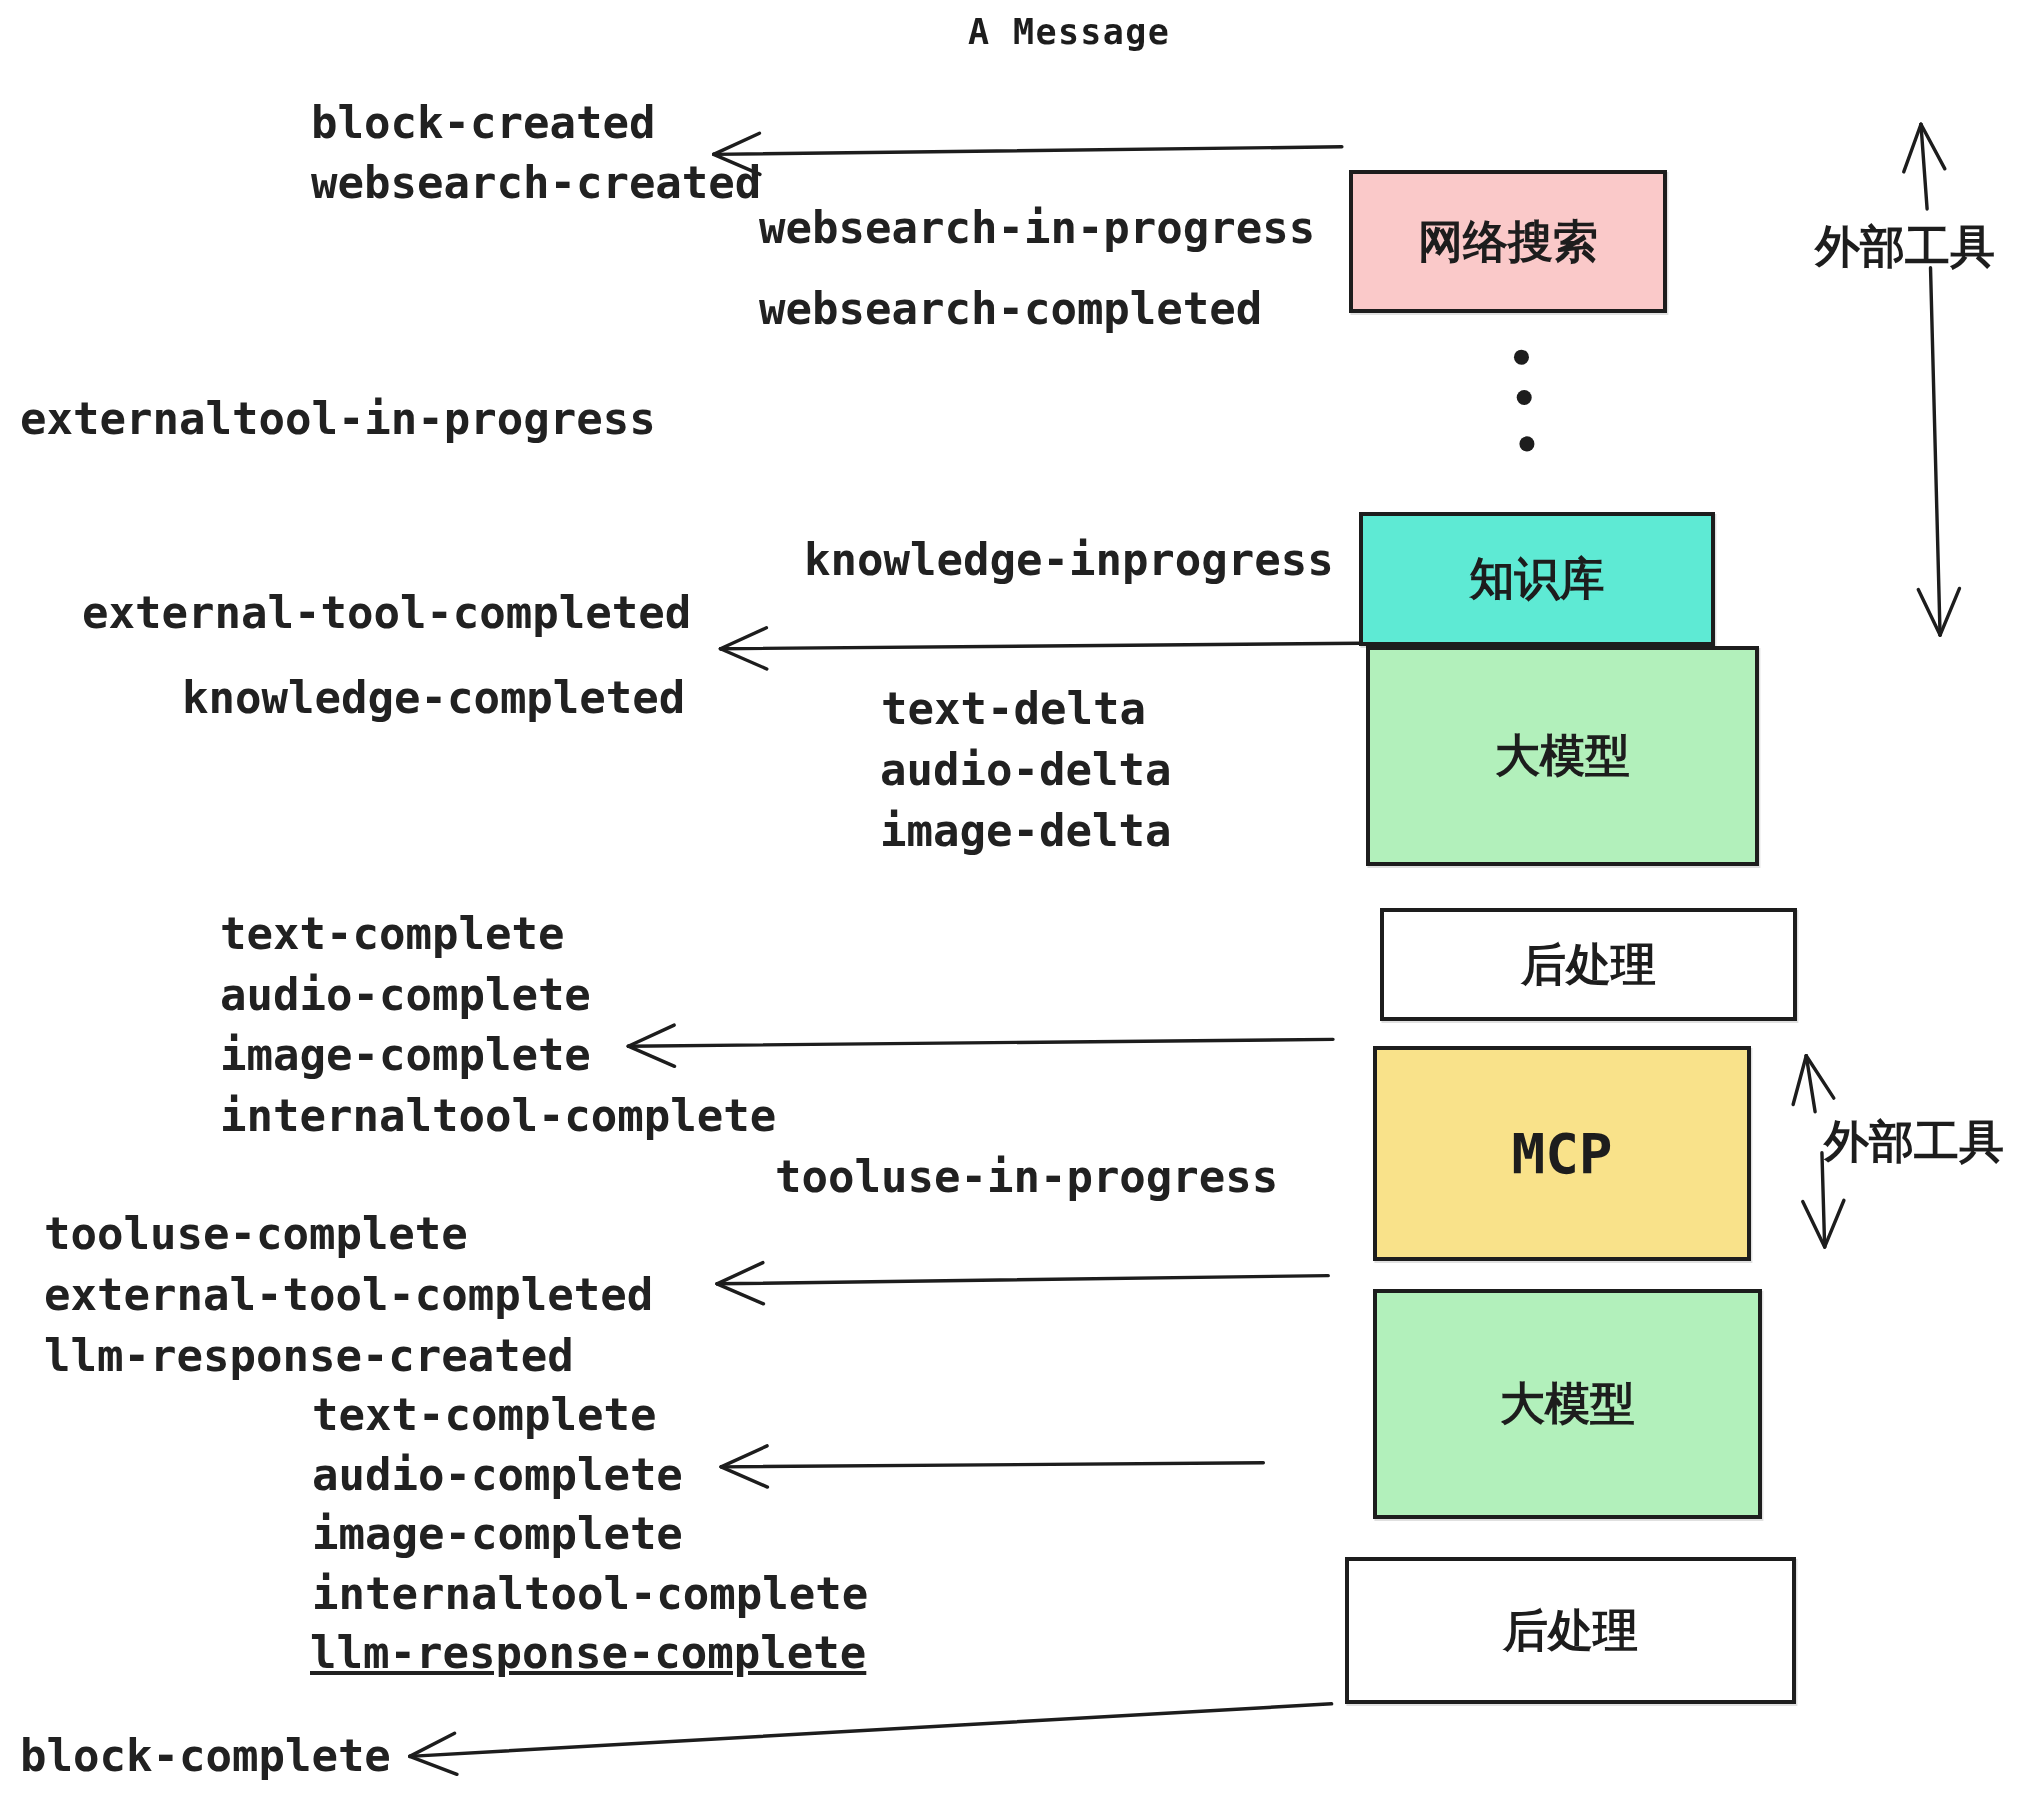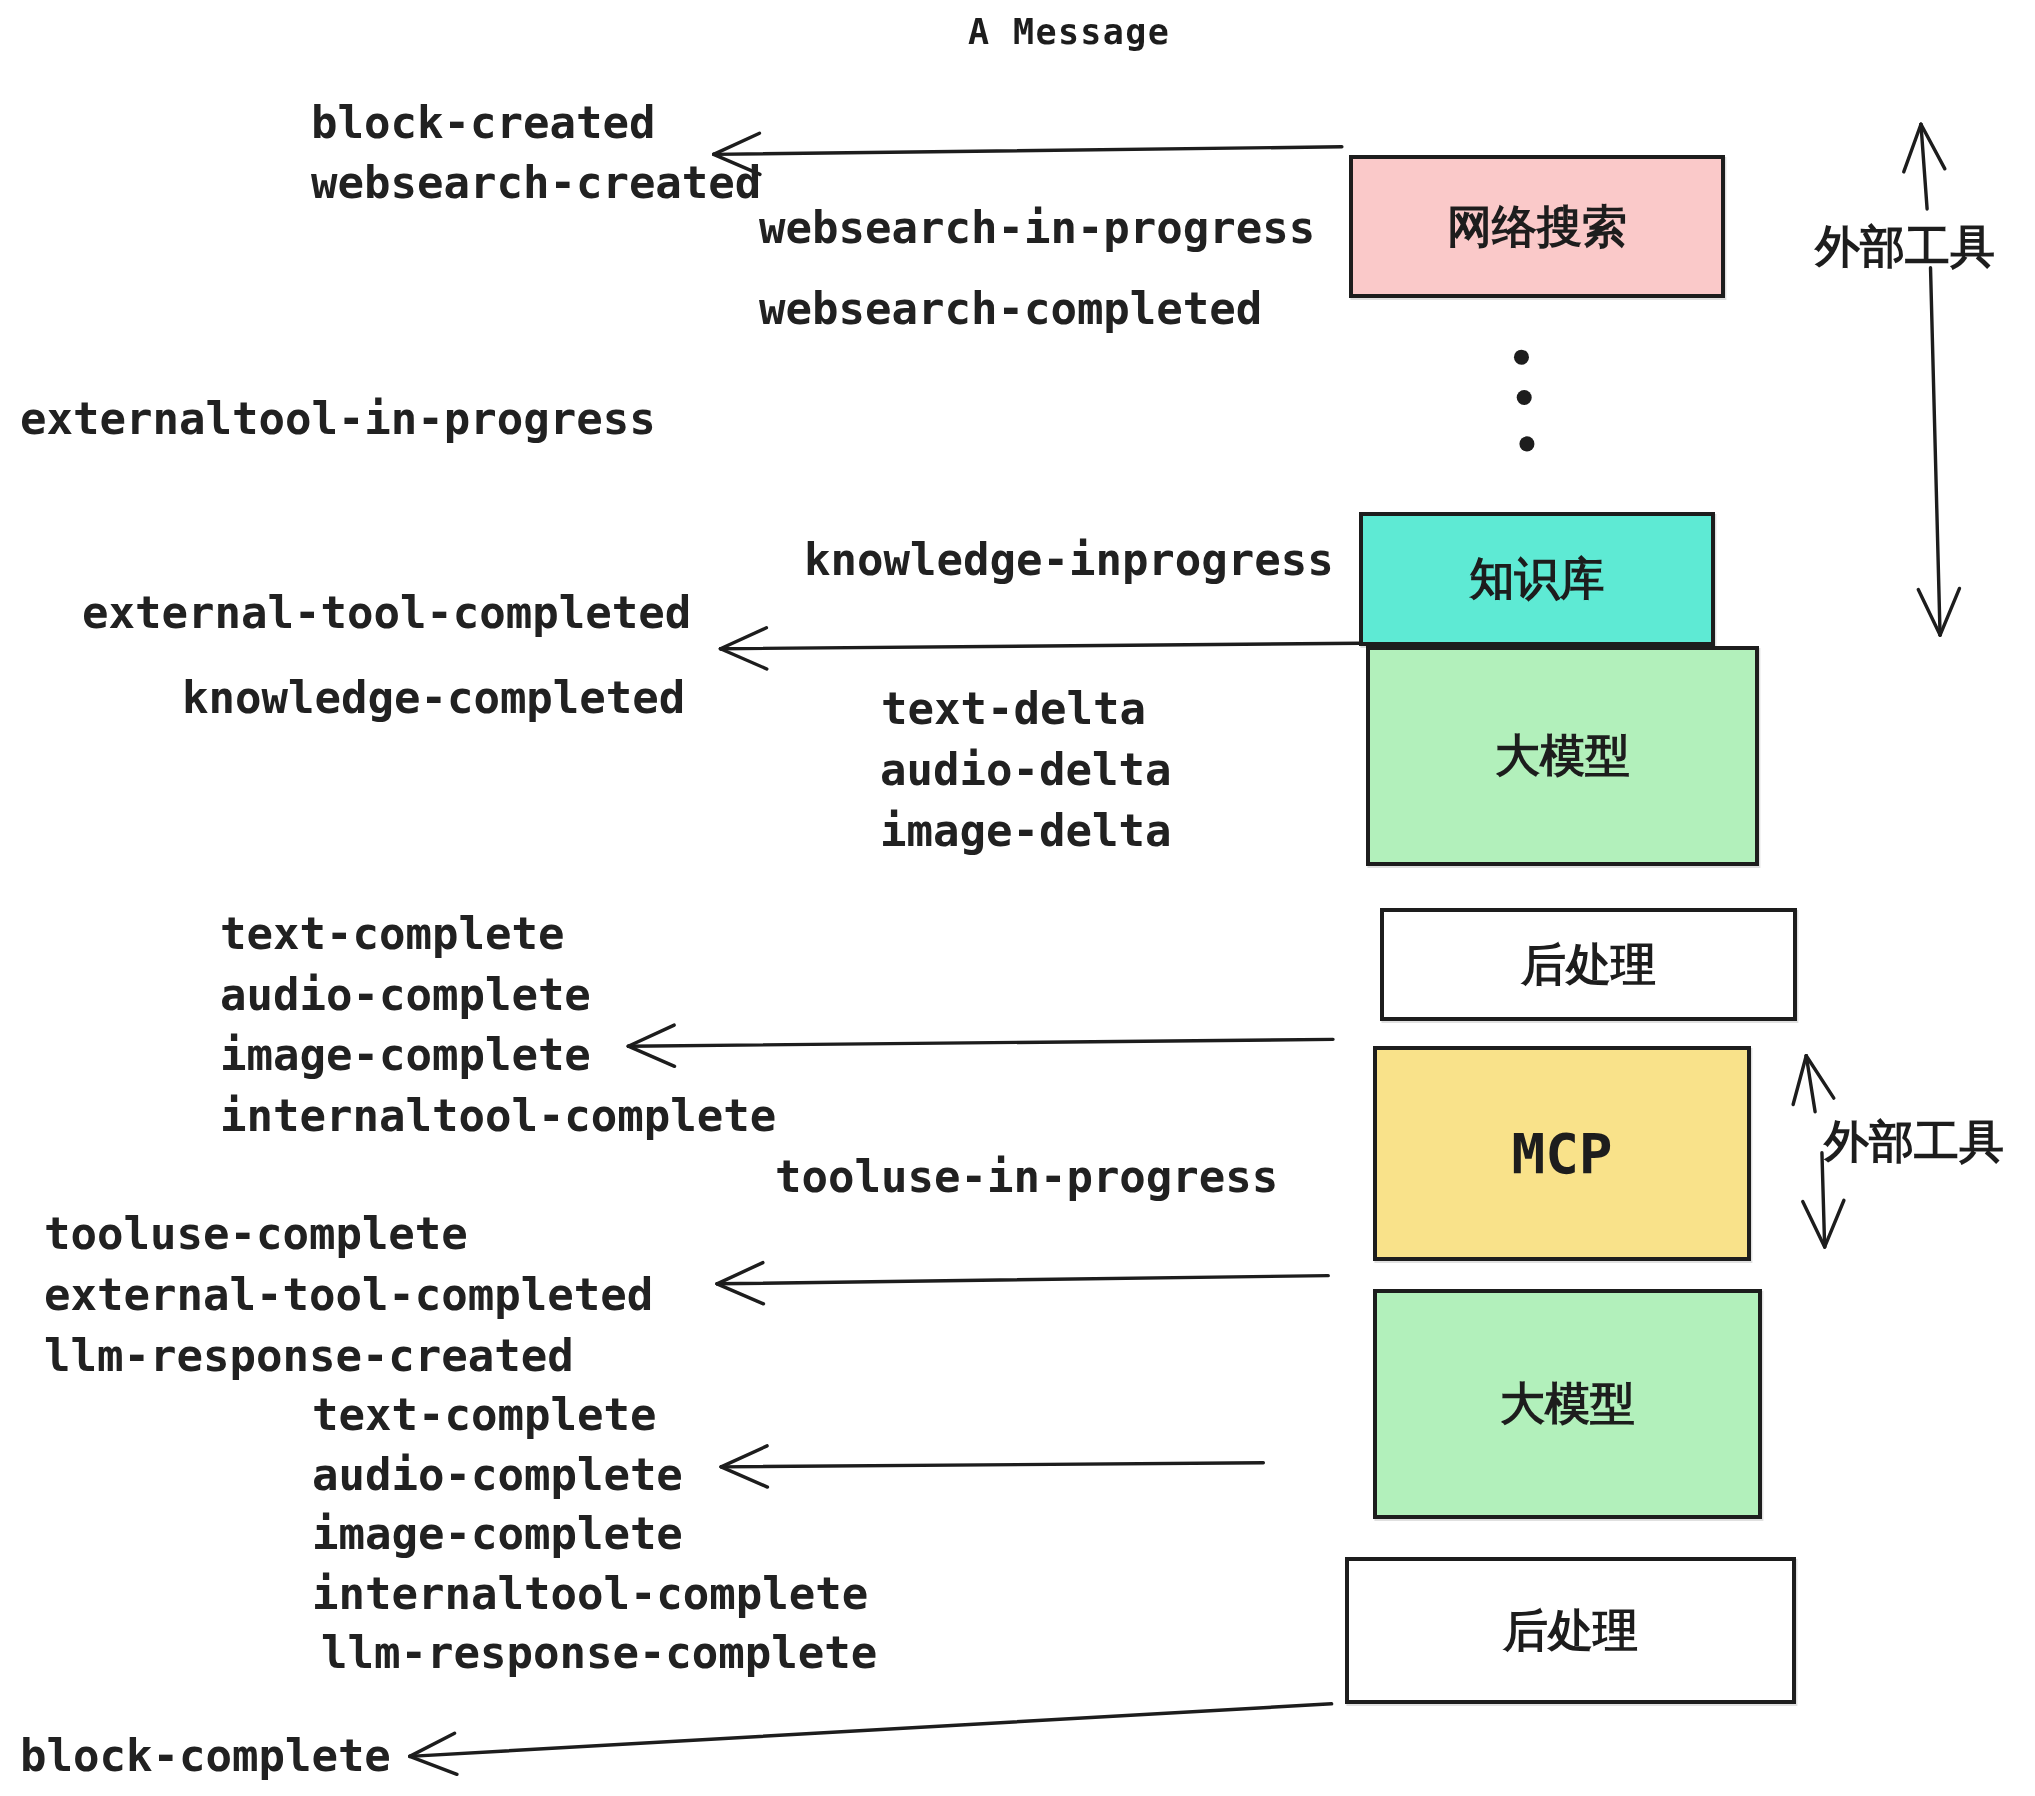--- a/index.html
+++ b/index.html
@@ -143,25 +143,25 @@
       <div class="event" style="left: 220px; top: 1031px;">image-complete</div>
       <div class="event" style="left: 220px; top: 1092px;">internaltool-complete</div>
       <div class="event" style="left: 775px; top: 1153px;">tooluse-in-progress</div>
       <div class="event" style="left: 44px; top: 1210px;">tooluse-complete</div>
       <div class="event" style="left: 44px; top: 1271px;">external-tool-completed</div>
       <div class="event" style="left: 44px; top: 1332px;">llm-response-created</div>
       <div class="event" style="left: 312px; top: 1391px;">text-complete</div>
       <div class="event" style="left: 312px; top: 1451px;">audio-complete</div>
       <div class="event" style="left: 312px; top: 1510px;">image-complete</div>
       <div class="event" style="left: 312px; top: 1570px;">internaltool-complete</div>
-      <div class="event" style="left: 321px; top: 1629px;">llm-response-complete</div>
+      <div class="event" style="left: 310px; top: 1629px; text-decoration: underline;">llm-response-complete</div>
       <div class="event" style="left: 20px; top: 1732px;">block-complete</div>
     </div>
   <div id="boxes">
-      <div class="box" style="left: 1349px; top: 155px; width: 376px; height: 143px; background: rgb(250, 201, 201);">
+      <div class="box" style="left: 1349px; top: 170px; width: 318px; height: 143px; background: rgb(250, 201, 201);">
         <span class="box-label">网络搜索</span>
       </div>
       <div class="box" style="left: 1359px; top: 512px; width: 356px; height: 134px; background: #5eead4;">
         <span class="box-label">知识库</span>
       </div>
       <div class="box" style="left: 1366px; top: 646px; width: 393px; height: 220px; background: rgb(178, 240, 187);">
         <span class="box-label">大模型</span>
       </div>
       <div class="box" style="left: 1380px; top: 908px; width: 417px; height: 113px; background: rgb(255, 255, 255);">
         <span class="box-label">后处理</span>

